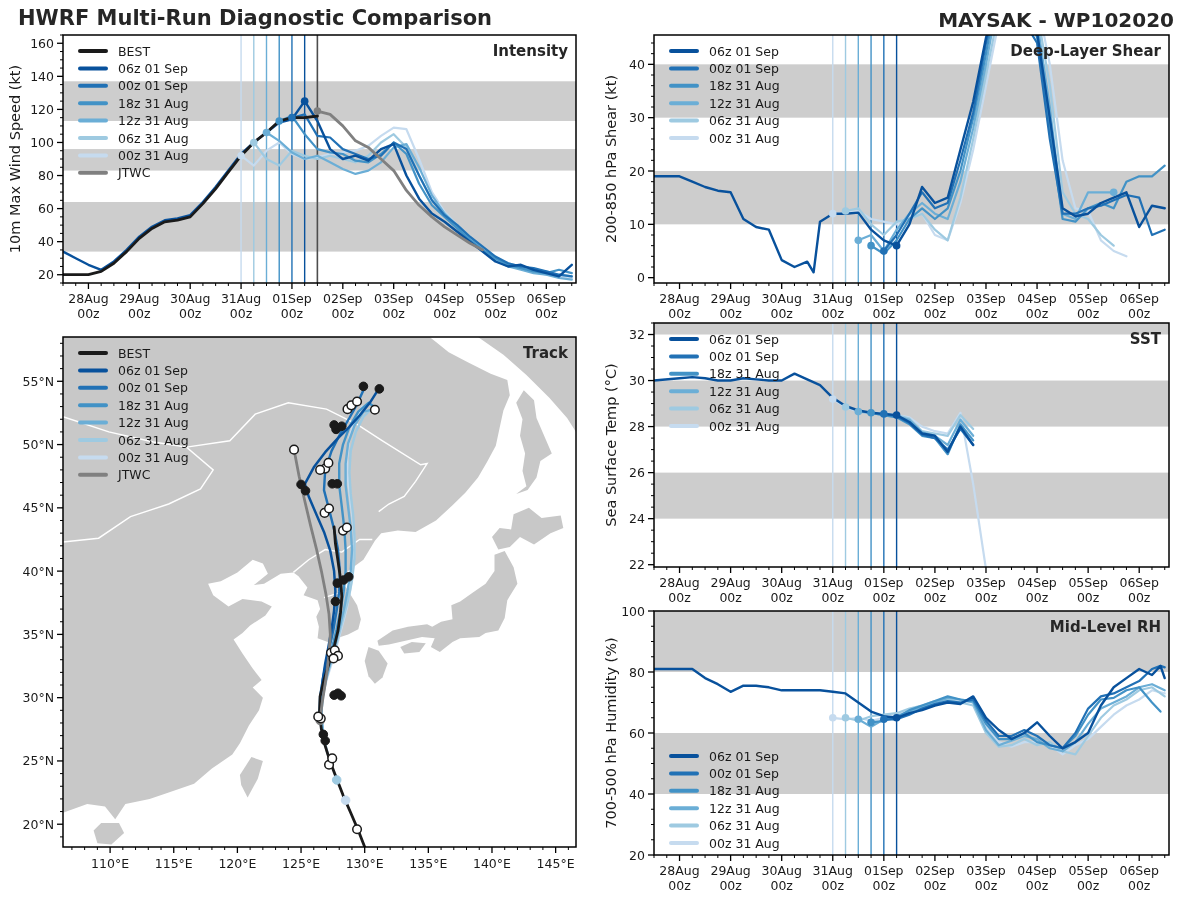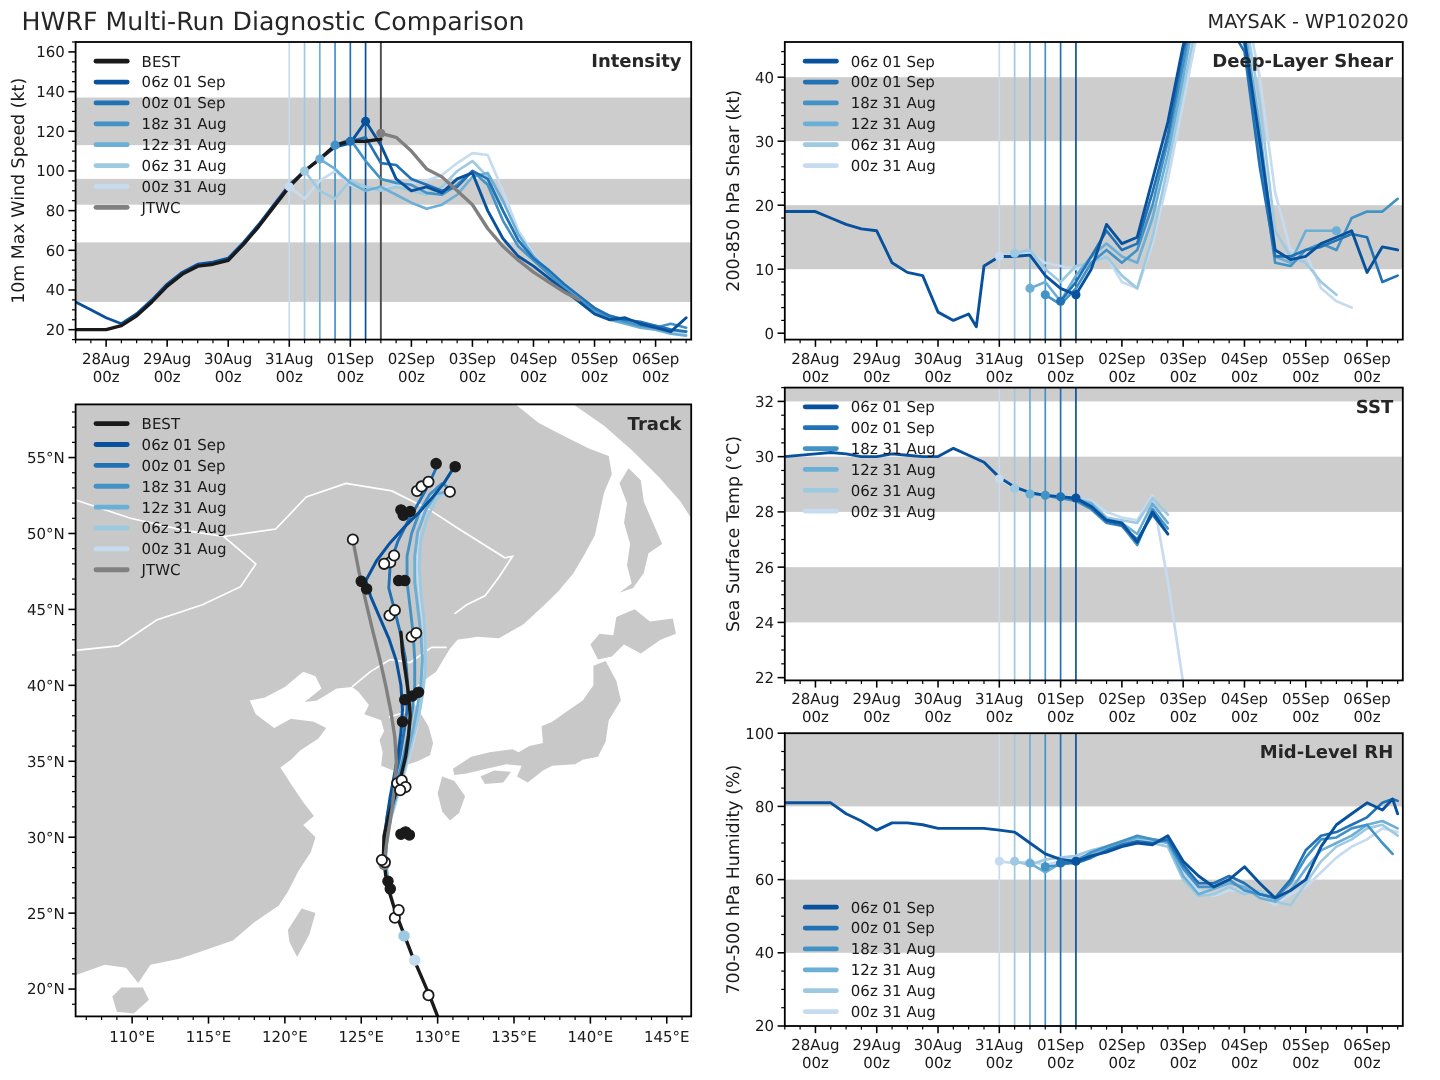--- a/index.html
+++ b/index.html
@@ -1,20 +1,20 @@
 <!DOCTYPE html>
 <html><head>
 <meta charset="utf-8">
 <style>
   html,body{margin:0;padding:0;background:#fff;}
   .canvas{position:relative;width:1200px;height:900px;background:#fff;overflow:hidden;
           font-family:"DejaVu Sans","Liberation Sans",sans-serif;}
-  .hdr{position:absolute;font-weight:normal;color:#262626;}
+  .hdr{position:absolute;font-weight:bold;color:#262626;}
   .hdr-left{left:18px;top:6px;font-size:21px;}
-  .hdr-right{right:26px;top:8px;font-size:16px;}
+  .hdr-right{right:26px;top:8px;font-size:20px;}
   #plot-svg{position:absolute;left:0;top:0;}
   .logo{position:absolute;left:4px;top:844px;width:150px;height:56px;}
 </style>
 </head>
 <body>
 
 <div class="canvas">
   <div class="hdr hdr-left">HWRF Multi-Run Diagnostic Comparison</div>
   <div class="hdr hdr-right">MAYSAK - WP102020</div>
 

